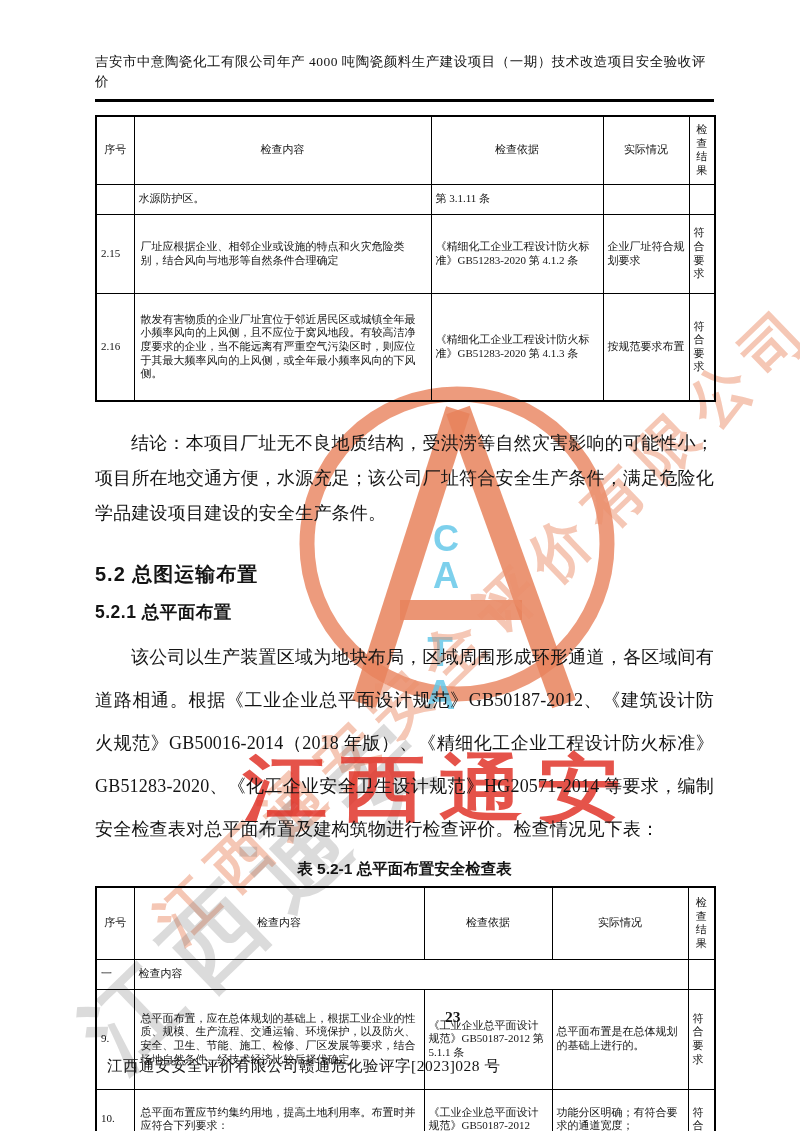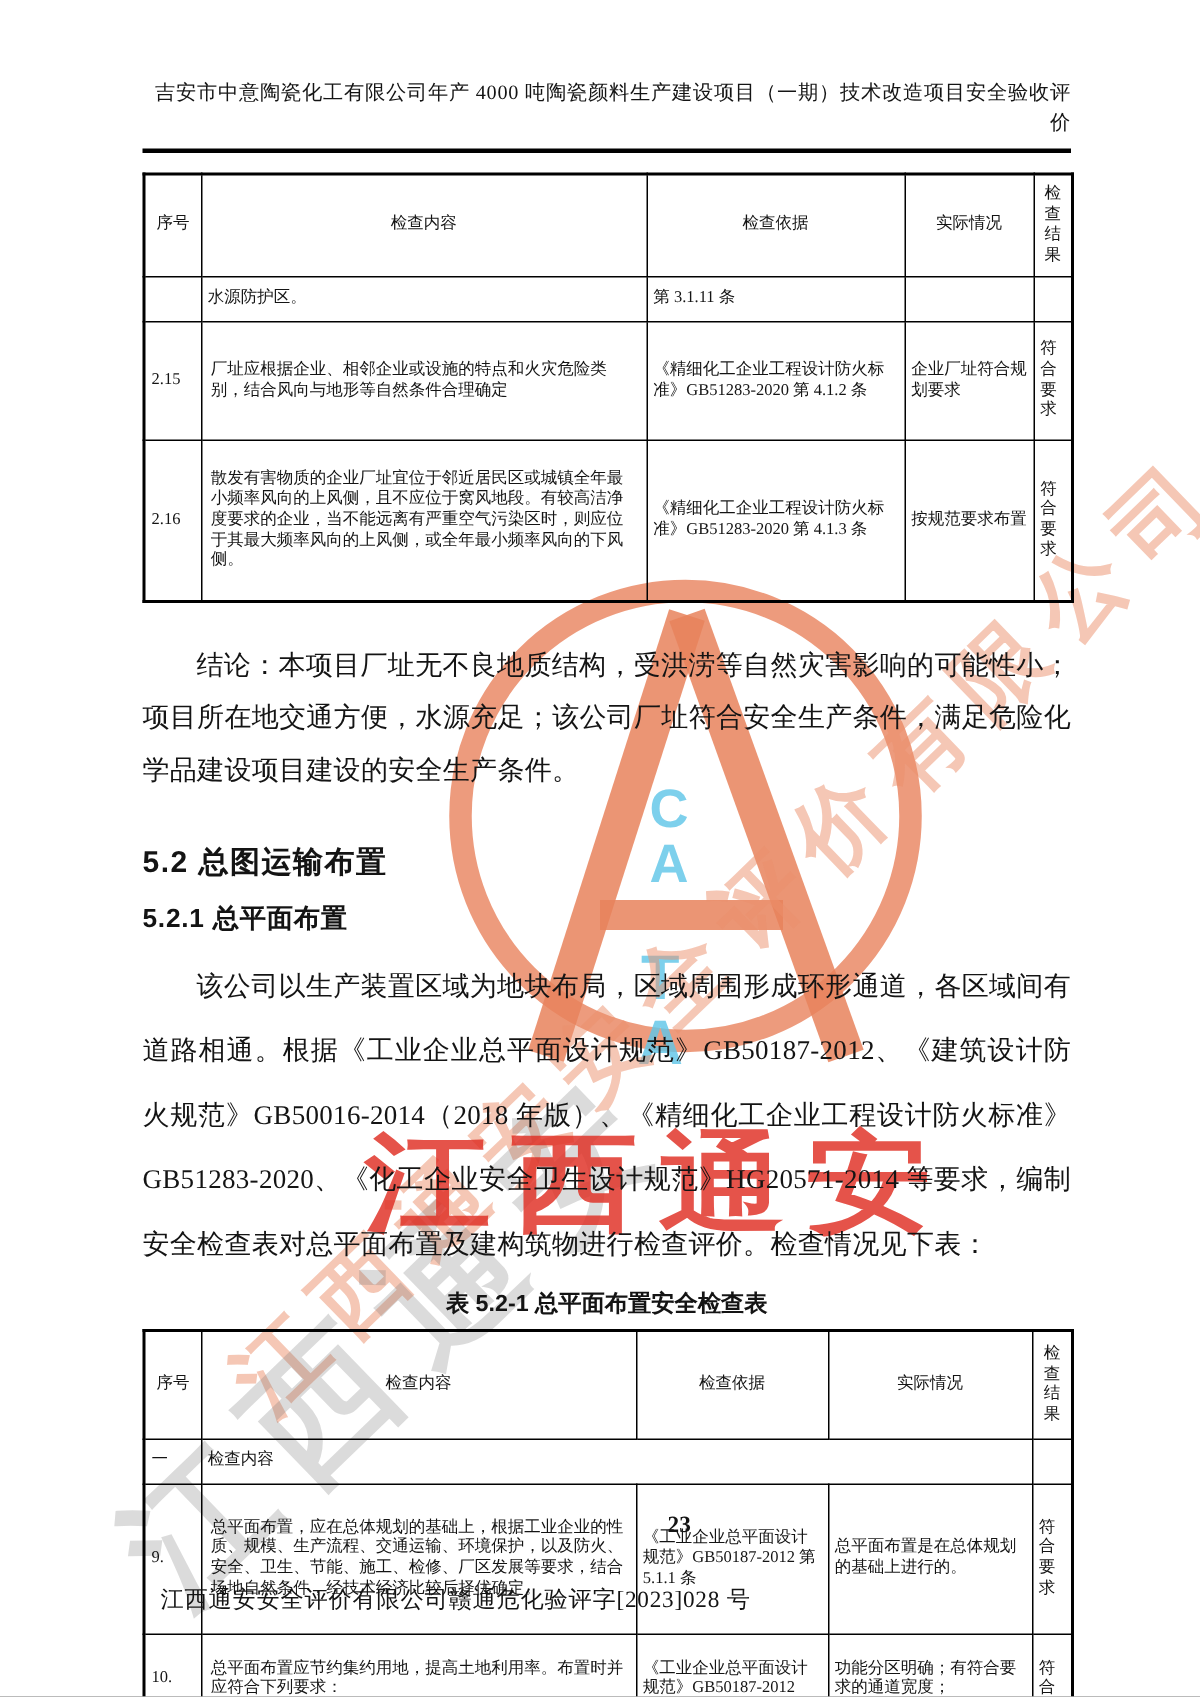--- a/index.html
+++ b/index.html
@@ -32,21 +32,21 @@
   }
   .wm-red {
     position:absolute; left:243px; top:740px; white-space:nowrap;
     font-family:"Liberation Sans","DejaVu Sans",sans-serif; font-weight:bold;
     font-size:84px; letter-spacing:14px; color:rgba(223,45,34,0.82);
     transform:scaleY(0.86); transform-origin:left top;
   }
   
   .content { position:relative; z-index:2; padding:0 86px 0 95px; }
   .doc-header {
-    padding-top:52px; text-align:right;
+    padding-top:52px; text-align:left;
     font-size:13.5px; line-height:20px; letter-spacing:0.5px;
   }
   .header-rule { margin-top:7px; border-top:3px solid #000; }
   table { border-collapse:collapse; table-layout:fixed; width:619px; border:2px solid #000; }
   .t1 { margin-top:13px; }
   .t2 { margin-top:6px; }
   th,td {
     border:1px solid #000; vertical-align:middle;
     font-size:11px; line-height:1.24; font-weight:normal; padding:2px 4px;
     word-break:break-all;

